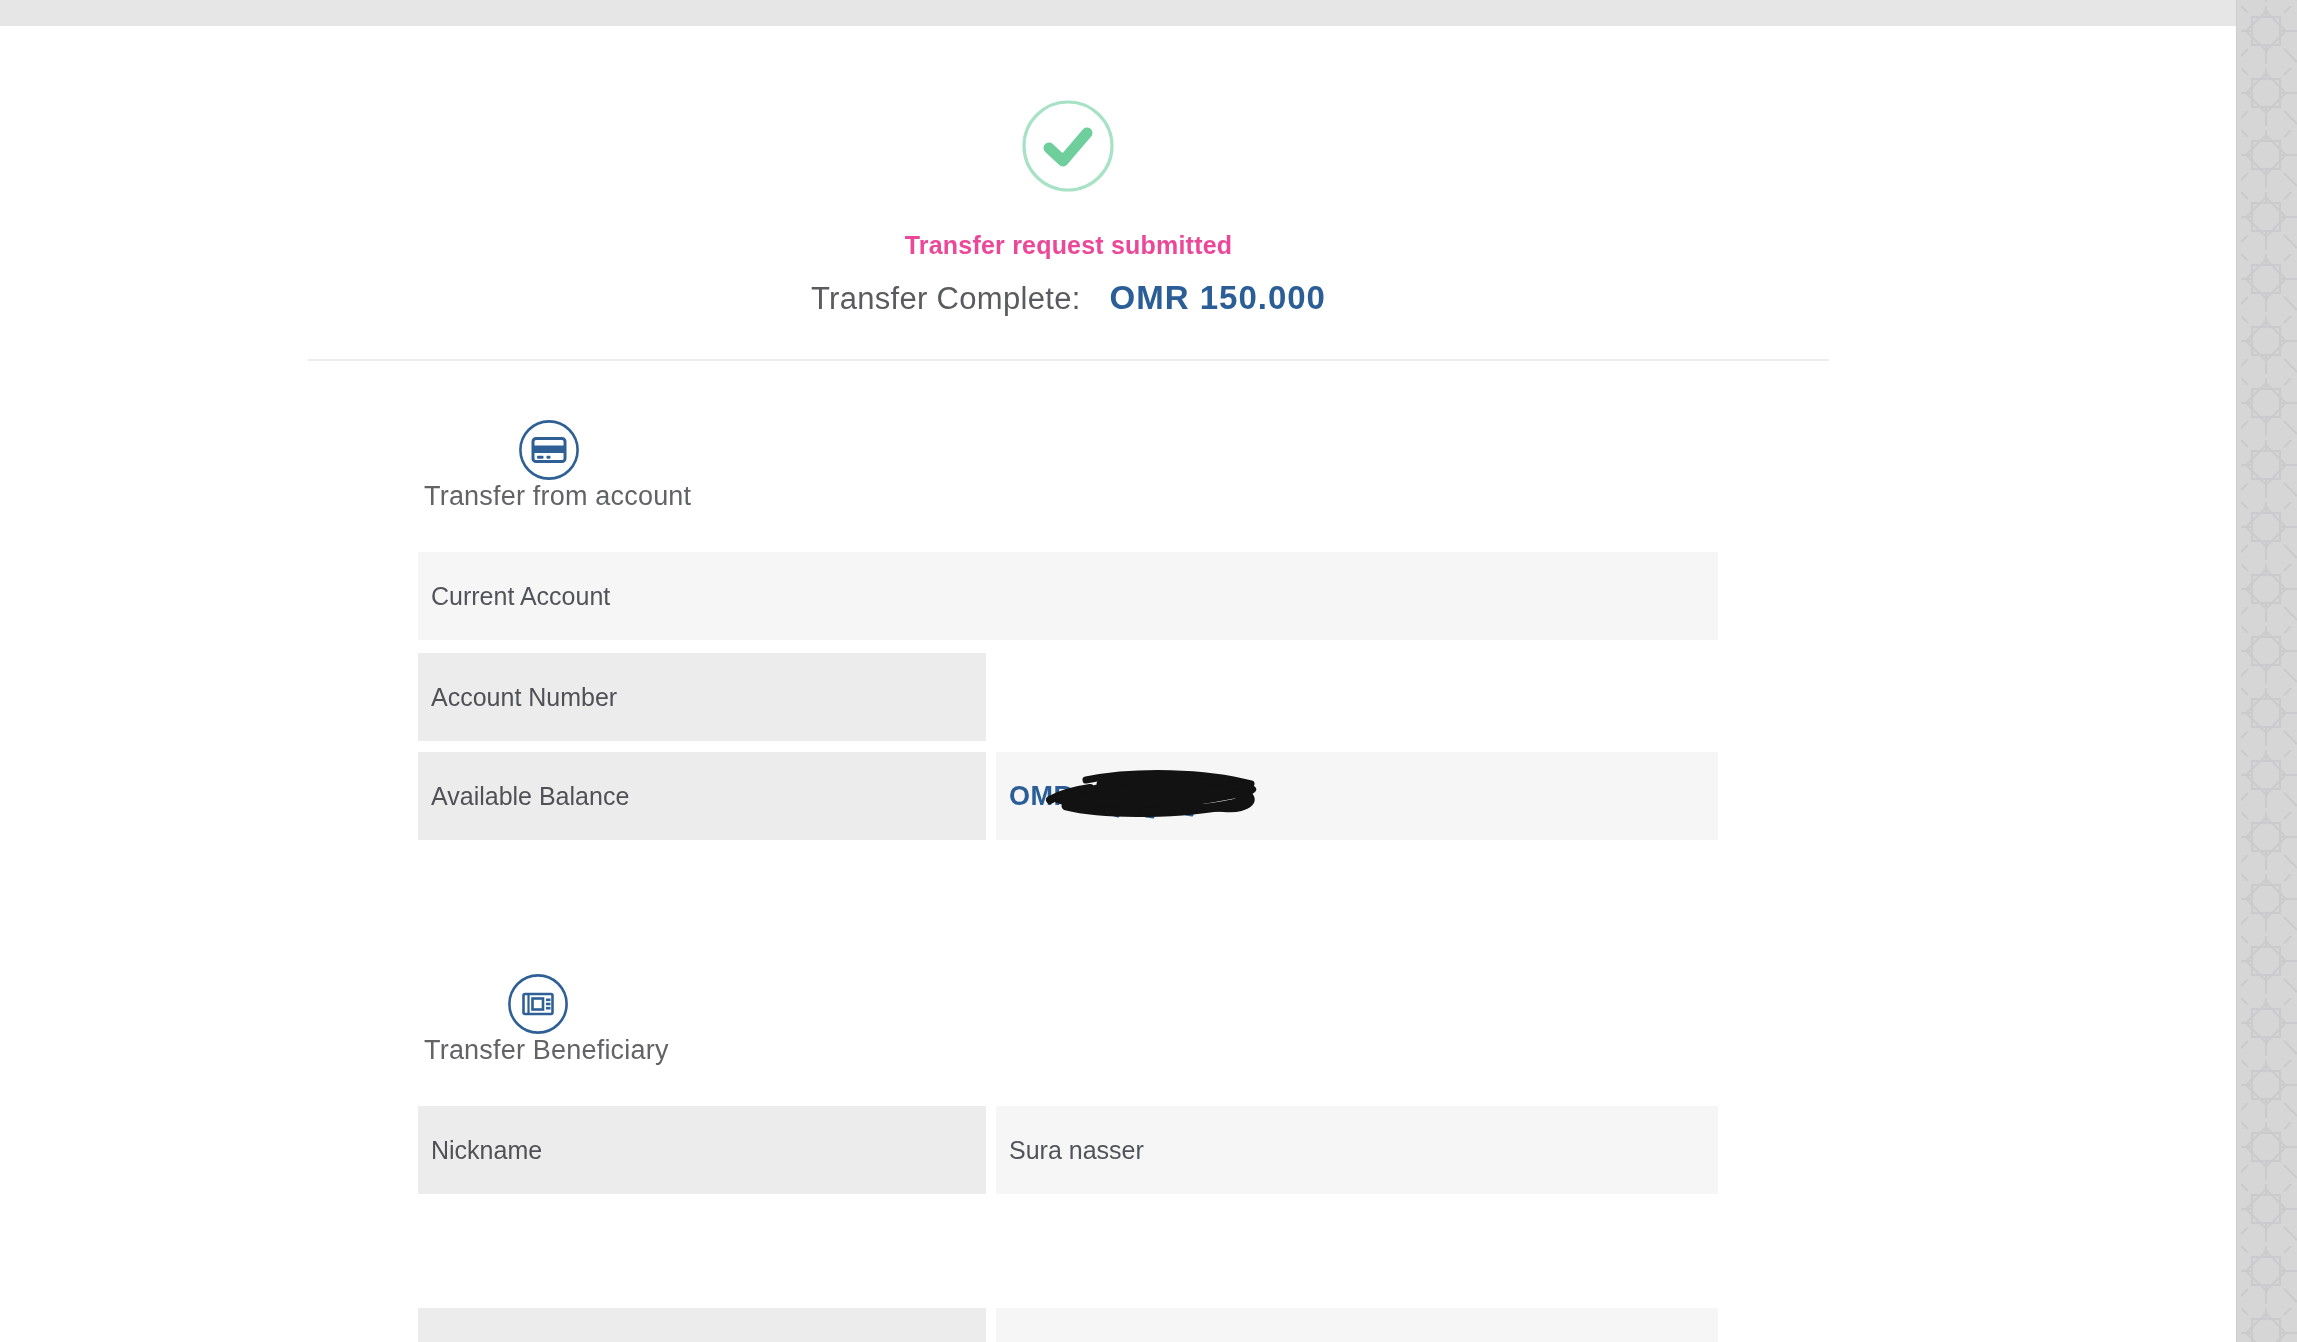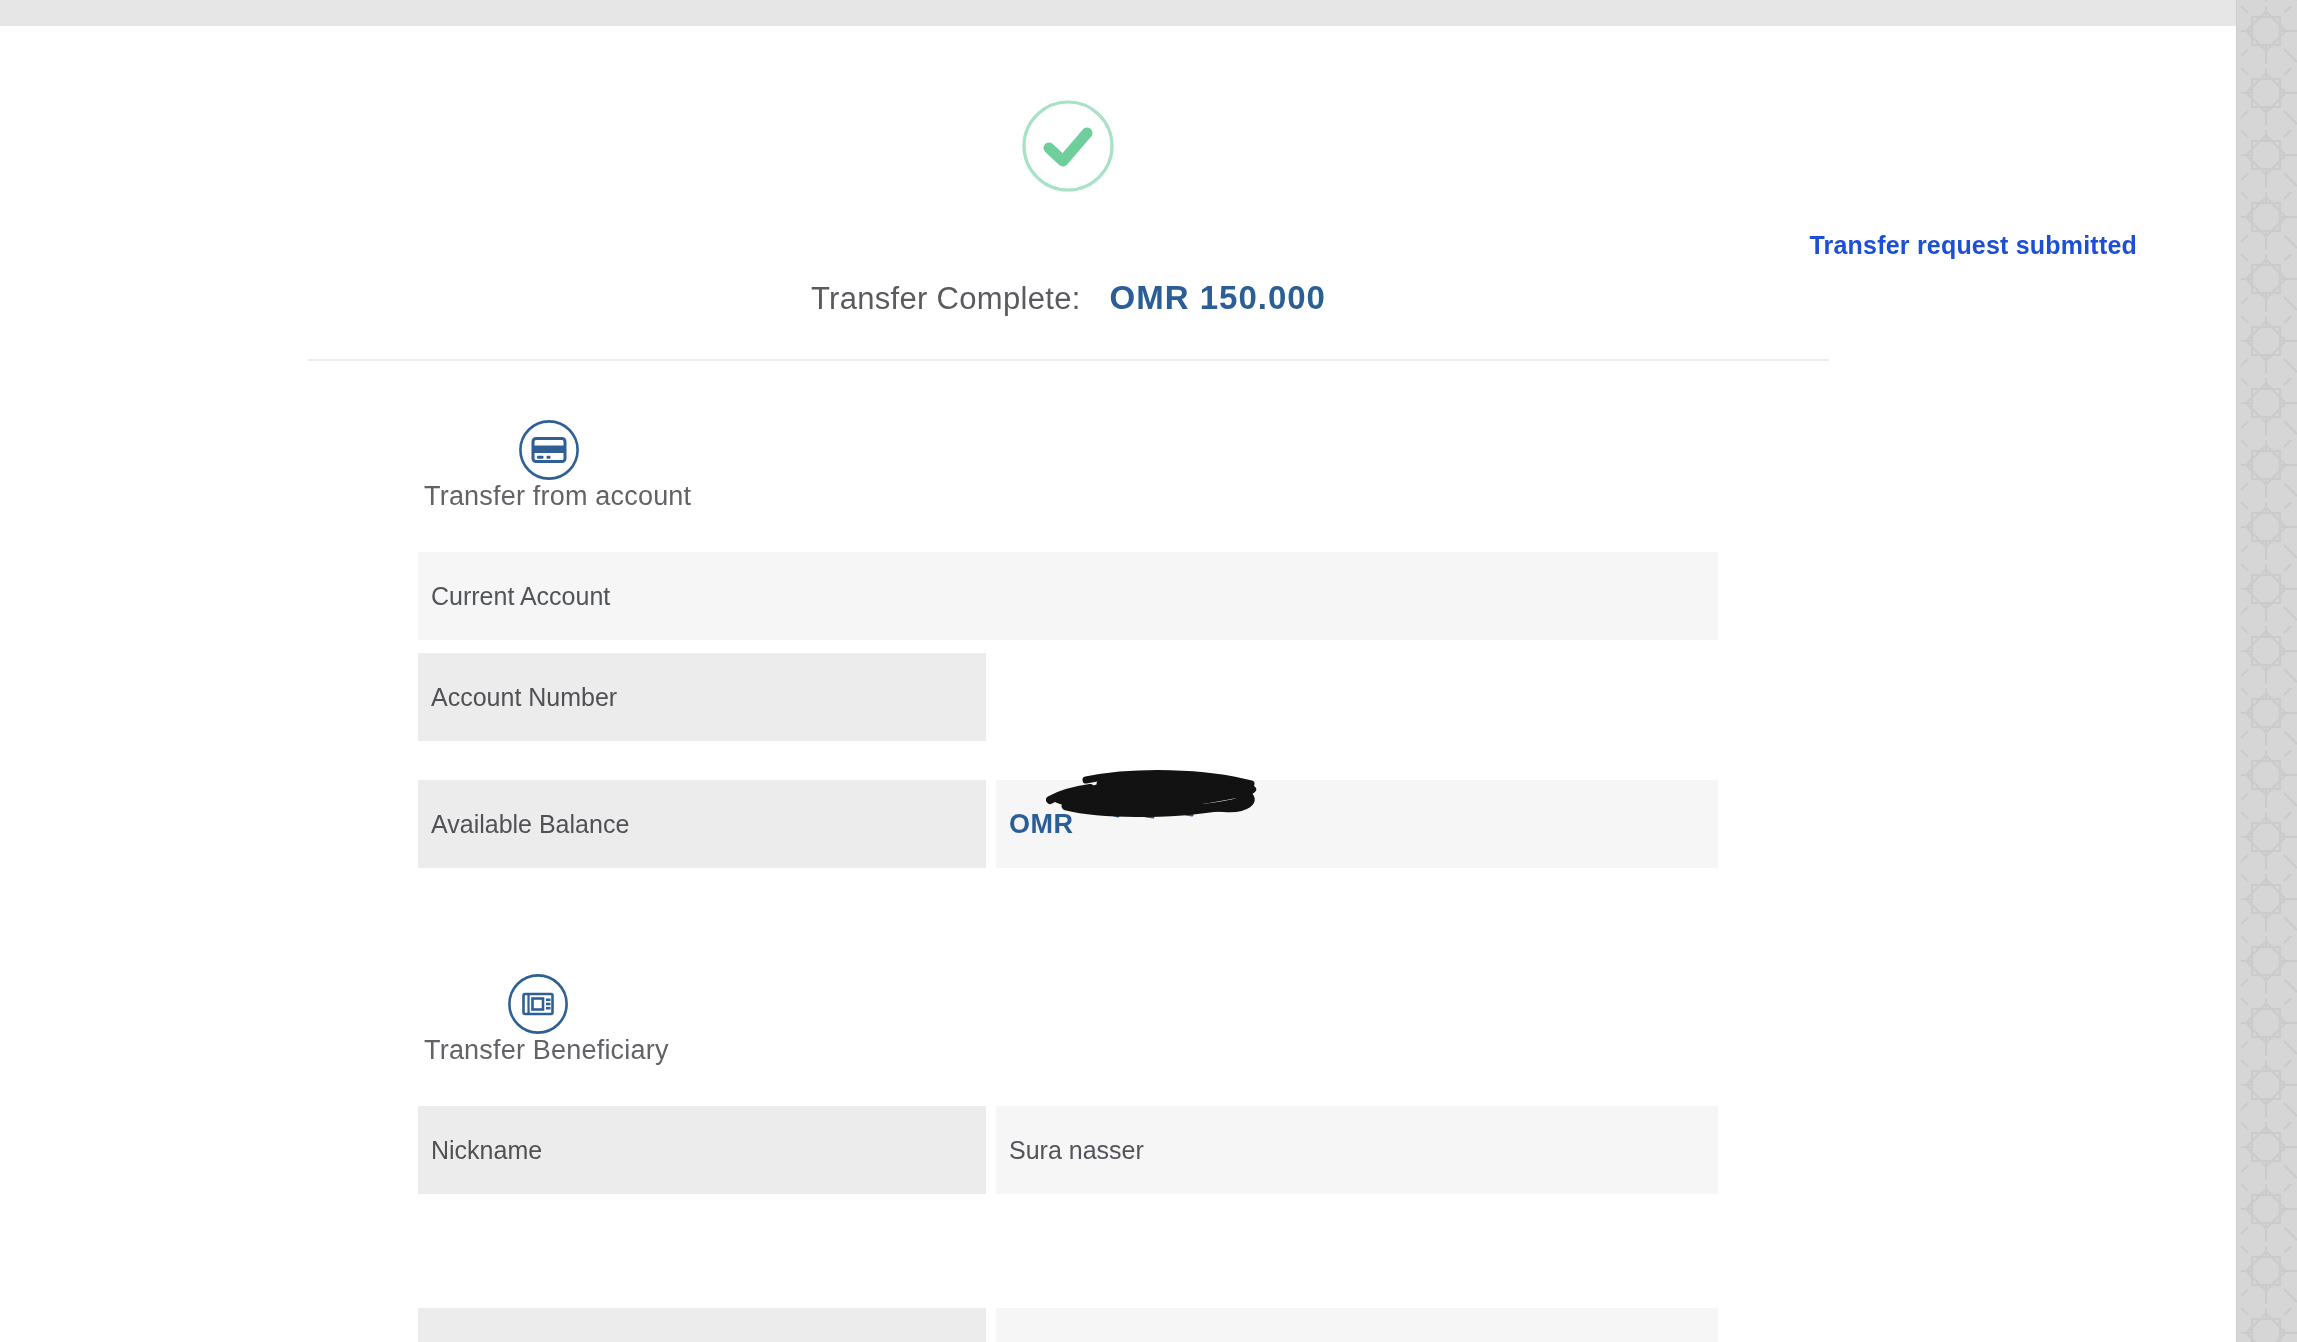--- a/index.html
+++ b/index.html
@@ -5,40 +5,40 @@
   html,body{margin:0;padding:0;background:#ffffff;}
   body{font-family:"Liberation Sans","DejaVu Sans",sans-serif;-webkit-font-smoothing:antialiased;}
   #app{position:relative;width:2297px;height:1342px;background:#ffffff;overflow:hidden;}
 
   .topbar{position:absolute;left:0;top:0;width:2237px;height:26px;background:#e6e6e6;}
 
   .pattern-strip{position:absolute;top:0;right:0;width:60px;height:1342px;border-left:1px solid #cdcdce;}
 
   .check-wrap{position:absolute;left:1021px;top:99px;width:94px;height:94px;}
 
-  .submitted{position:absolute;left:0;top:231px;width:2137px;text-align:right;
-    font-size:25px;font-weight:600;color:#1d4ed8;letter-spacing:.2px;}
+  .submitted{position:absolute;left:0;top:231px;width:2137px;text-align:center;
+    font-size:25px;font-weight:600;color:#ec4899;letter-spacing:.2px;}
 
   .complete-line{position:absolute;left:0;top:279px;width:2137px;text-align:center;
     font-size:31px;font-weight:500;color:#5a5b5e;letter-spacing:.3px;}
   .complete-line .amount{font-size:33px;font-weight:700;color:#2b5e97;margin-left:20px;letter-spacing:1px;text-align:right;}
 
   .divider{position:absolute;left:308px;top:359px;width:1521px;height:2px;background:#ededee;}
 
   .section-head{position:absolute;left:407px;display:flex;align-items:center;flex-direction:column;}
   .section-head .icon-circle{width:62px;height:62px;flex:0 0 62px;}
   .section-head .sec-title{margin-left:17px;font-size:27px;color:#626366;letter-spacing:.2px;}
   .sec-1{top:419px;}
   .sec-2{top:973px;}
 
   .row{position:absolute;left:418px;width:1300px;height:88px;display:flex;}
   .cell{box-sizing:border-box;display:flex;align-items:center;padding-left:13px;font-size:25px;}
   .cell-label{width:568px;margin-right:10px;background:#ececec;color:#505155;}
   .cell-value{flex:1;background:#f6f6f6;color:#515459;}
-  .r1{top:552px;} .r2{top:653px;} .r3{top:780px;}
+  .r1{top:552px;} .r2{top:653px;} .r3{top:752px;}
   .r4{top:1106px;} .r5{top:1207px;} .r6{top:1308px;}
 
   .omr{color:#2b5e97;font-weight:700;font-size:27px;letter-spacing:.5px;}
 
   .scribble{position:absolute;left:1046px;top:764px;width:220px;height:58px;z-index:5;}
 </style>
 </head>
 <body>
 
 <div id="app">

